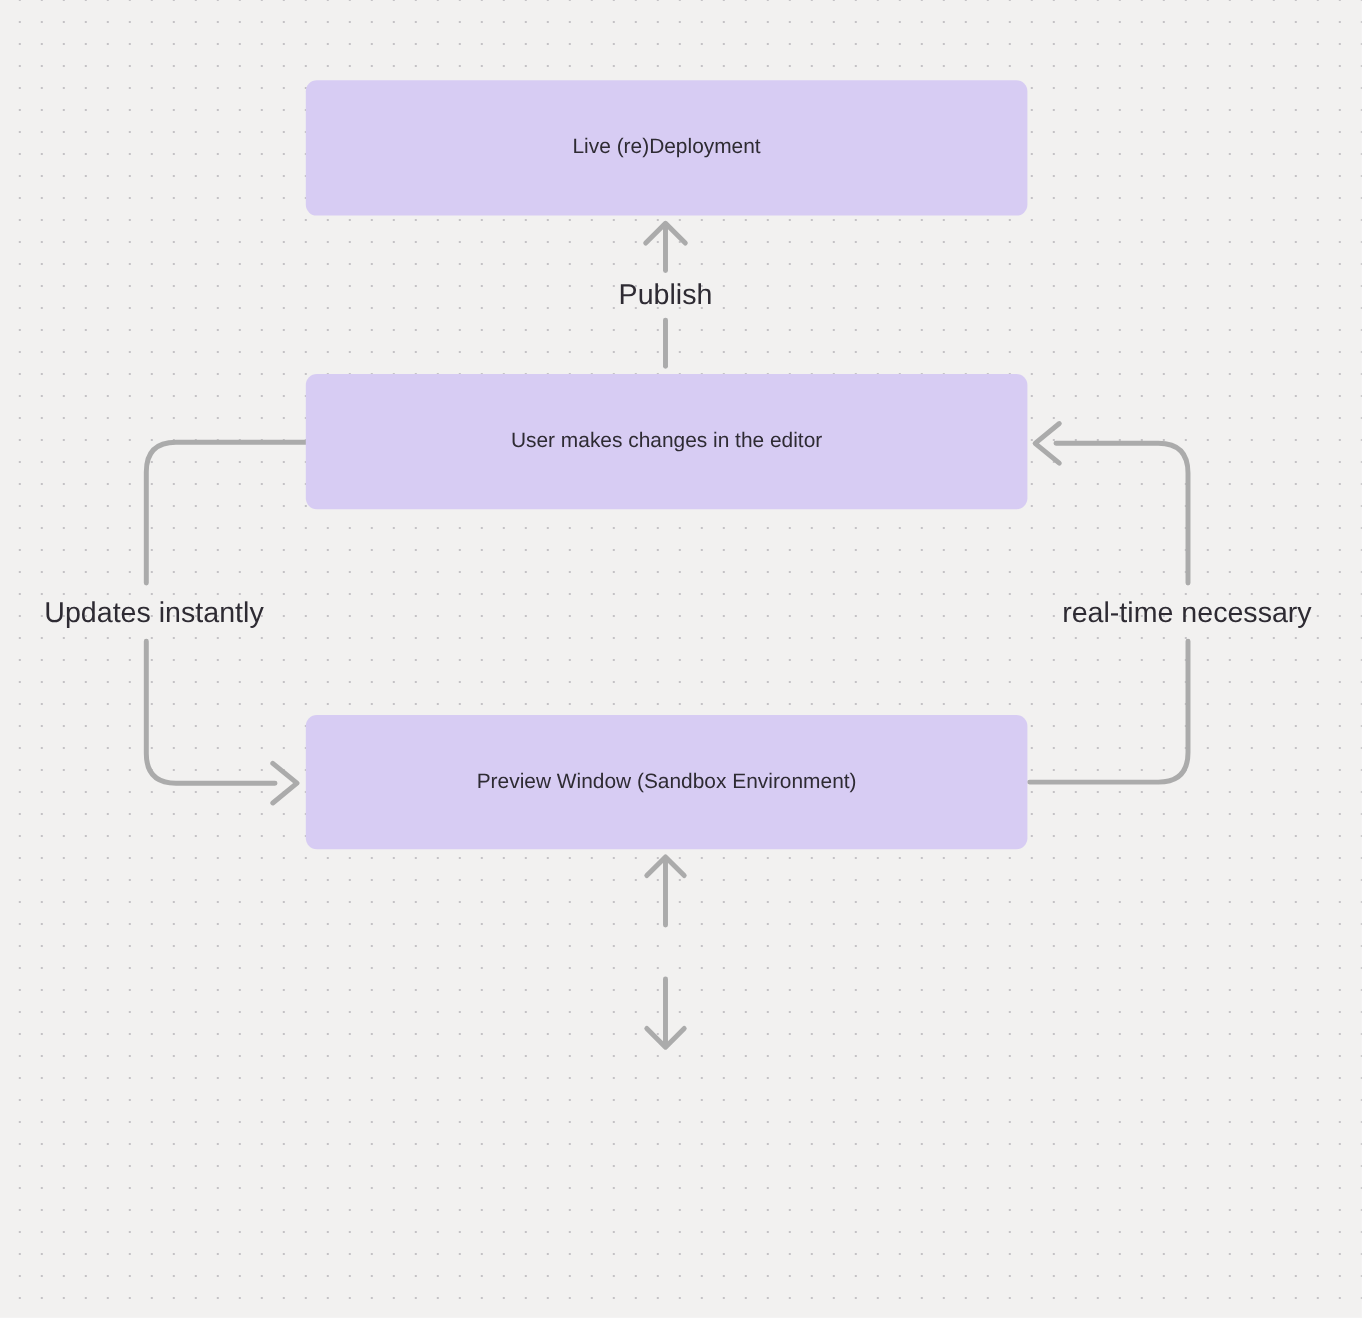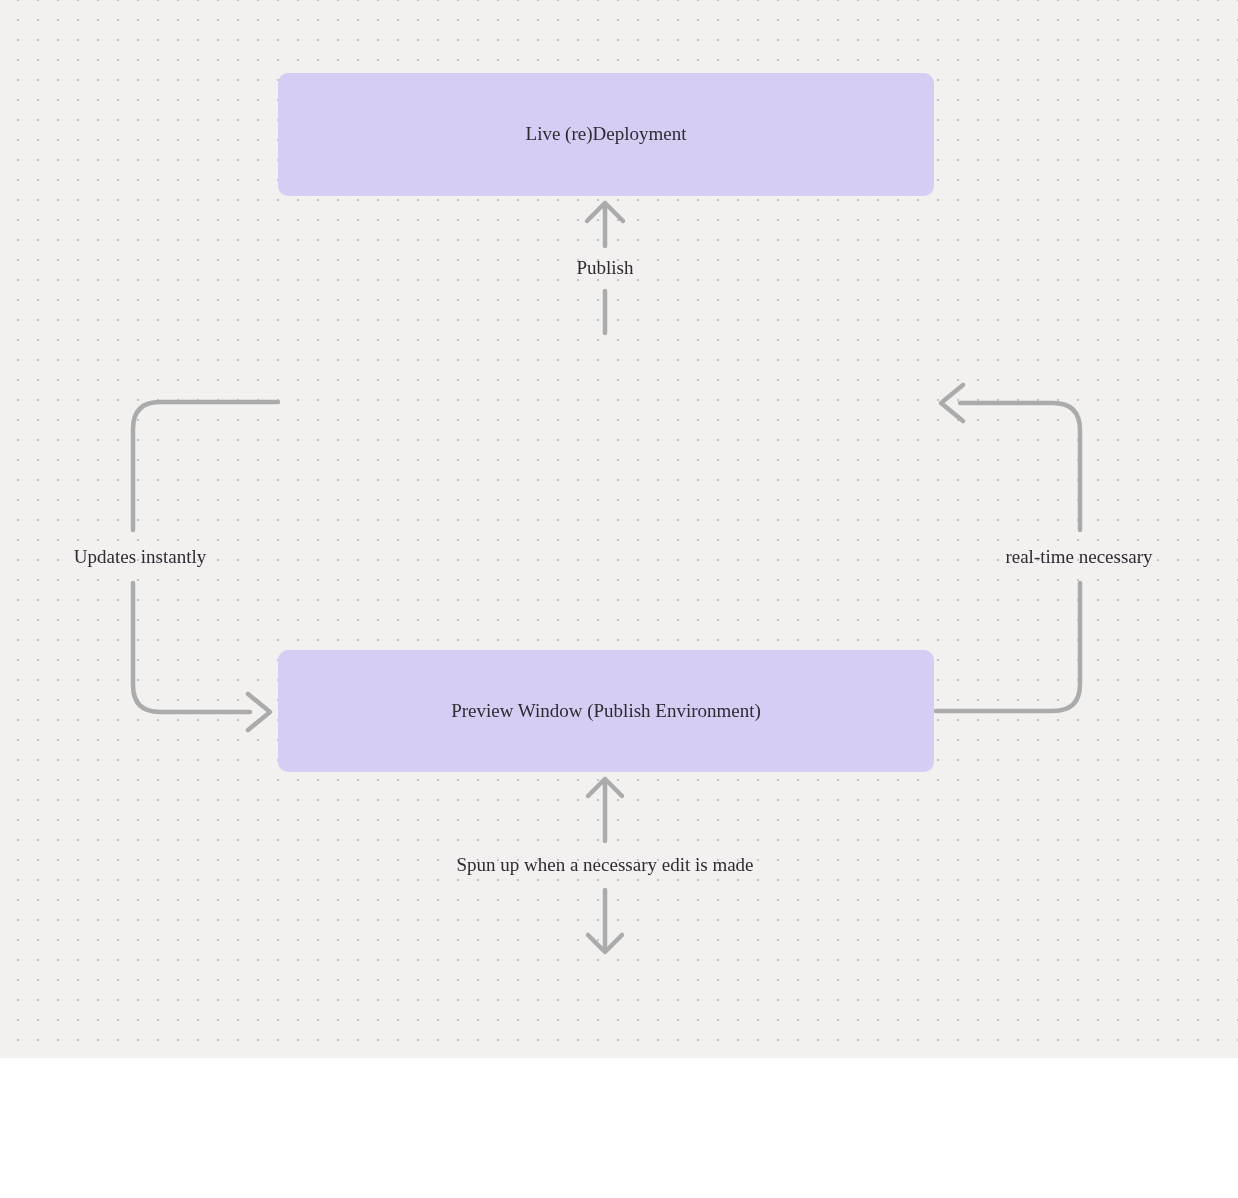--- a/index.html
+++ b/index.html
@@ -2,27 +2,27 @@
 <html><head>
 <meta charset="utf-8">
 <style>
   html, body {
     margin: 0;
     padding: 0;
   }
   .canvas {
     position: relative;
     width: 1238px;
-    height: 1058px;
+    height: 1198px;
     overflow: hidden;
     background-color: #f2f1f0;
     background-image: radial-gradient(circle, #c4c2c5 1.1px, transparent 1.4px);
     background-size: 20px 20px;
     background-position: 8px 10px;
-    font-family: Liberation Serif, serif;
+    font-family: Liberation Sans, sans-serif;
     color: #2e2b33;
   }
   .edges {
     position: absolute;
     left: 0;
     top: 0;
     width: 1238px;
     height: 1198px;
     pointer-events: none;
   }
@@ -41,21 +41,21 @@
     line-height: 1.2;
     white-space: nowrap;
   }
   .node-1 { top: 73px;  height: 123px; }
   .node-2 { top: 340px; height: 123px; }
   .node-3 { top: 650px; height: 122px; }
   .node-4 { top: 958px; height: 122px; }
   .edge-label {
     position: absolute;
     transform: translate(-50%, -50%);
-    font-size: 19px;
+    font-size: 26px;
     white-space: nowrap;
   }
   .label-publish  { left: 605px;  top: 268px; }
   .label-updates  { left: 140px;  top: 557px; }
   .label-feedback { left: 1079px; top: 557px; }
   .label-spunup   { left: 605px;  top: 865px; }
 </style>
 </head>
 <body>
 
@@ -86,27 +86,29 @@
       <path d="M605 782 L605 841"></path>
       <path d="M605 890 L605 947"></path>
       <path d="M588 935 L605 952 L622 935"></path>
     </g>
   </svg>
 
   <div class="node node-1">
     <span>Live (re)Deployment</span>
   </div>
 
+  <div class="node node-2">
+    <span>User makes changes in the editor</span>
+  </div>
 
   <div class="node node-3">
-    <span>Preview Window (Publish Environment)</span>
+    <span>Preview Window (Sandbox Environment)</span>
   </div>
 
 
   <div class="edge-label label-publish">Publish</div>
 
   <div class="edge-label label-updates">Updates instantly</div>
 
   <div class="edge-label label-feedback">real-time necessary</div>
 
-  <div class="edge-label label-spunup">Spun up when a necessary edit is made</div>
 
 </div>
 
 </body></html>

